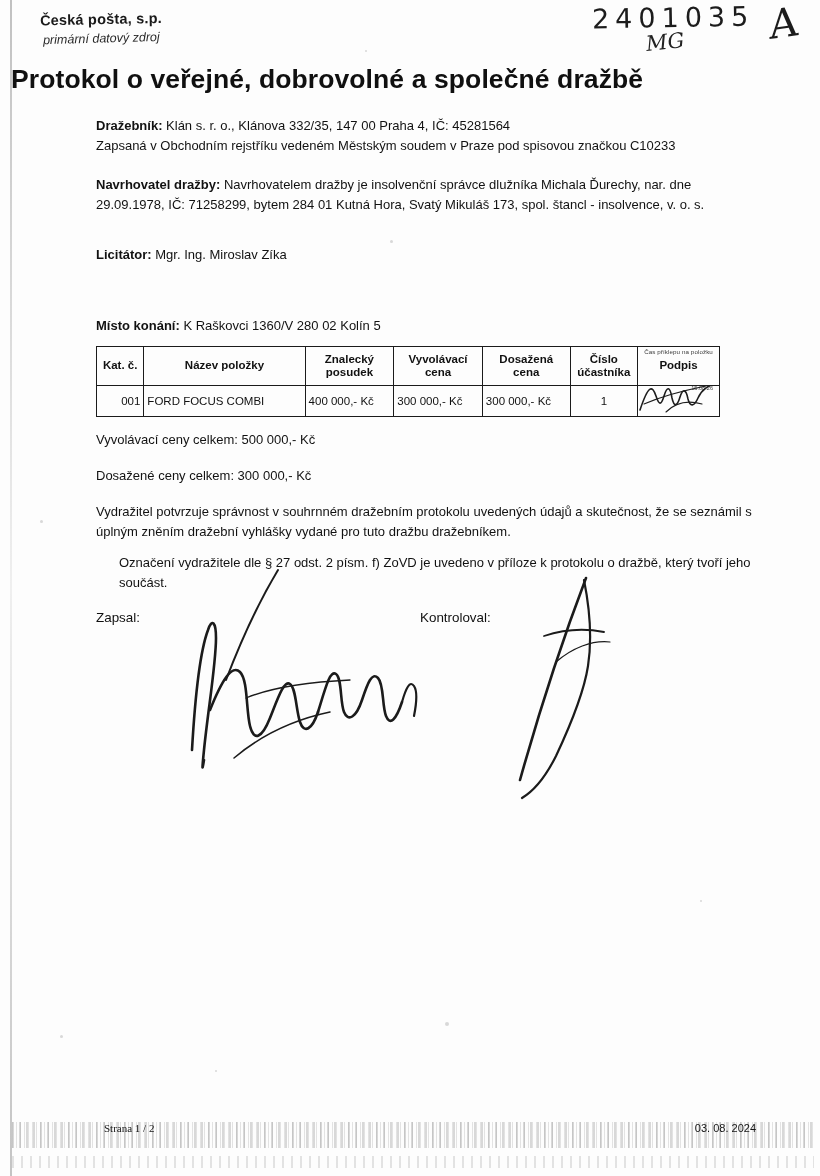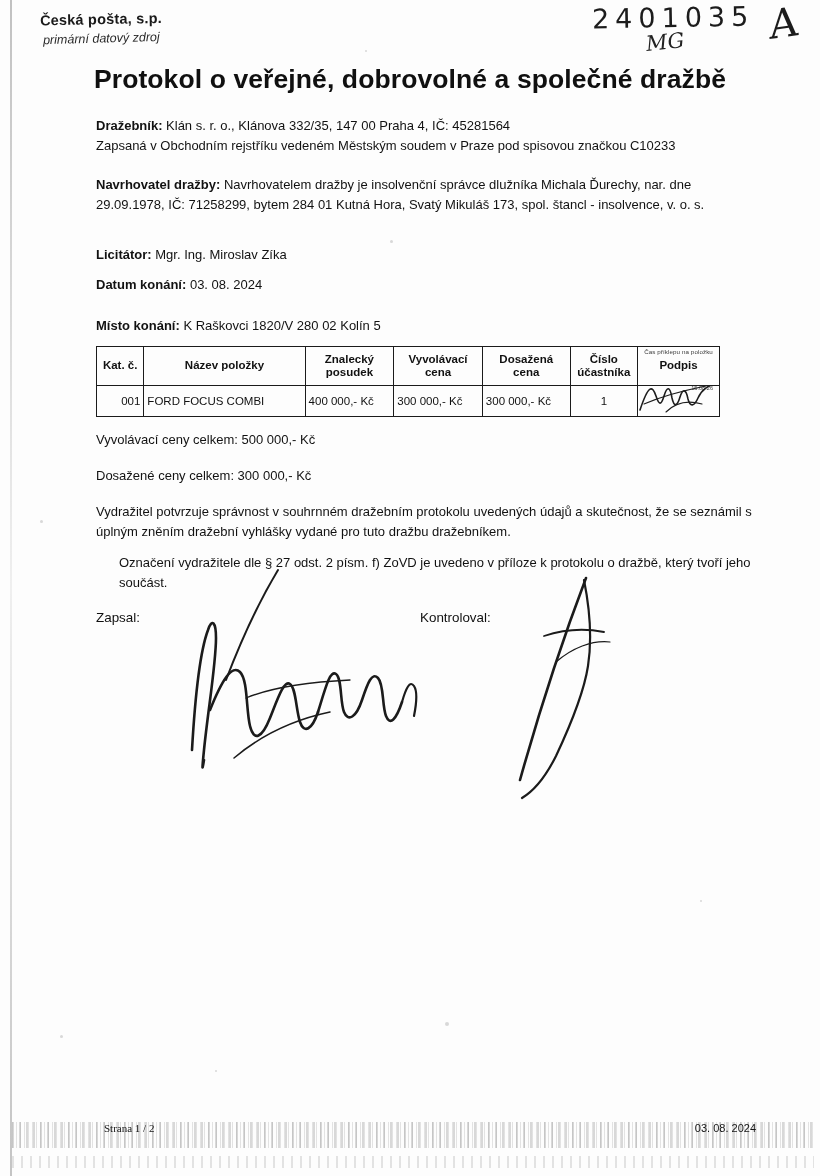--- a/index.html
+++ b/index.html
@@ -102,26 +102,27 @@
     font-size: 21px;
     font-style: italic;
     color: #232323;
     transform: rotate(-6deg);
   }
 
   h1.doc-title {
     position: absolute;
     left: 0; right: 0;
     top: 64px;
-    text-align: center;
+    text-align: left;
     font-size: 26.5px;
     font-weight: bold;
     letter-spacing: .1px;
     margin: 0;
     color: #101010;
+    padding-left: 11px;
   }
 
   .body-block {
     position: absolute;
     left: 96px;
     width: 660px;
     font-size: 13px;
     line-height: 1.55;
     color: #121212;
   }
@@ -248,26 +249,23 @@
   </div>
 
   <div class="body-block" id="p-navrhovatel">
     <b>Navrhovatel dražby:</b><span> Navrhovatelem dražby je insolvenční správce dlužníka Michala Ďurechy, nar. dne 29.09.1978, IČ: 71258299, bytem 284 01 Kutná Hora, Svatý Mikuláš 173, spol. štancl - insolvence, v. o. s.</span>
   </div>
 
   <div class="body-block" id="p-licitator">
     <b>Licitátor:</b><span> Mgr. Ing. Miroslav Zíka</span>
   </div>
 
-  <div class="body-block" id="p-datum">
-    <b>Datum konání:</b><span> 03. 08. 2024</span>
-  </div>
 
   <div class="body-block" id="p-misto">
-    <b>Místo konání:</b><span> K Raškovci 1820/V 280 02 Kolín 5</span>
+    <b>Místo konání:</b><span> K Raškovci 1360/V 280 02 Kolín 5</span>
   </div>
 
   <div class="tbl-wrap">
     <table class="auction">
       <thead>
         <tr>
           <th class="col-kat">Kat. č.</th>
           <th class="col-nazev">Název položky</th>
           <th class="col-znal">Znalecký posudek</th>
           <th class="col-vyvol">Vyvolávací cena</th>

